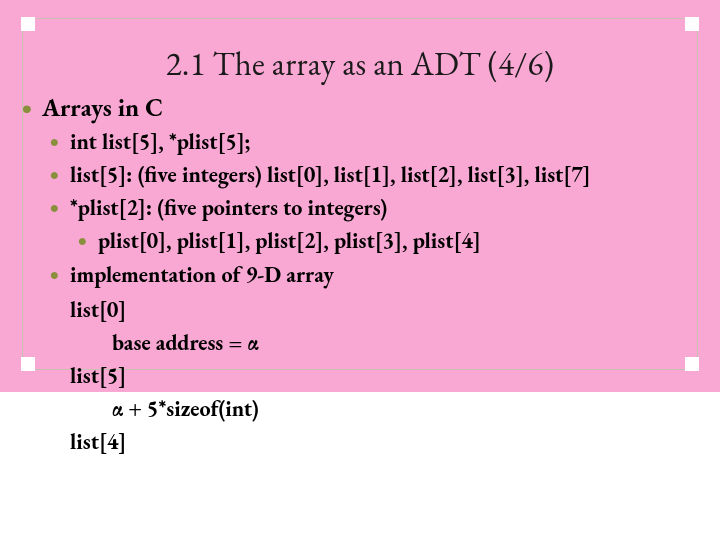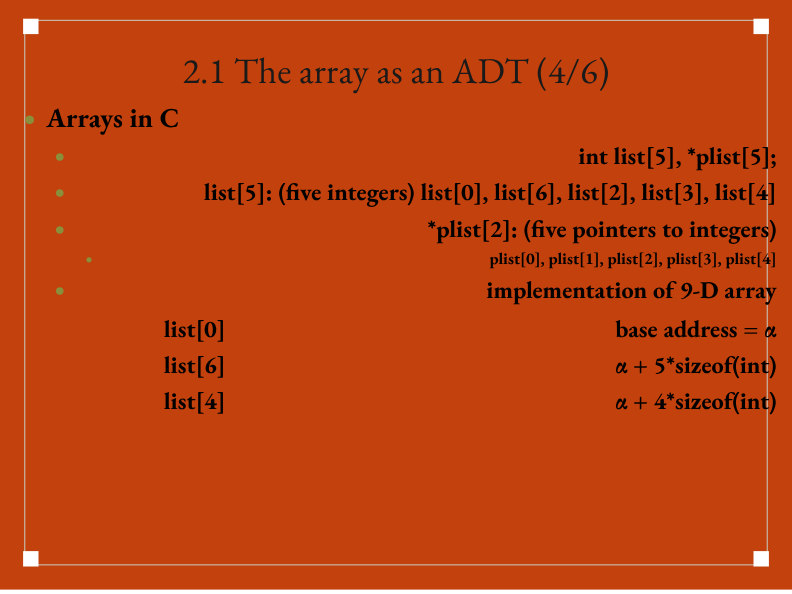--- a/index.html
+++ b/index.html
@@ -7,24 +7,24 @@
     padding: 0;
     width: 720px;
     height: 540px;
     background: #ffffff;
     font-family: Garamond, "EB Garamond", "Times New Roman", Georgia, serif;
     color: #000;
   }
   .slide {
     box-sizing: border-box;
     width: 720px;
-    height: 536px;
+    height: 392px;
     padding: 10px 14px 20px 14px;
     position: relative;
-    background: #c2410c;
+    background: #f9a8d4;
   }
   
   .frame {
     position: absolute;
     top: 18px;
     left: 22px;
     right: 22px;
     bottom: 22px;
     pointer-events: none;
   }
@@ -68,40 +68,42 @@
   ul.bullets > li::before {
     content: "•";
     position: absolute;
     left: 8px;
     top: 0.05em;
     font-size: 1.05em;
     color: #8a8f3c; 
   }
 
   .lvl1 { font-size: 25px; line-height: 1.35; margin-left: 48px; margin-top: 6px; font-weight: bold; }
-  .lvl2 { font-size: 22px; line-height: 1.5;  margin-left: 82px; margin-top: 10px; text-align: right; }
-  .lvl3 { font-size: 15px; line-height: 1.55; margin-left: 118px; margin-top: 8px; }
+  .lvl2 { font-size: 22px; line-height: 1.5;  margin-left: 82px; margin-top: 10px; }
+  .lvl3 { font-size: 22px; line-height: 1.55; margin-left: 118px; margin-top: 8px; }
 
   .lvl2 > li { padding-left: 26px; }
   .lvl2 > li::before { left: 6px; font-size: 1.0em; }
   .lvl3 > li { padding-left: 24px; }
   .lvl3 > li::before { left: 6px; font-size: 0.95em; }
 
   .impl-block {
     margin-top: 2px;
   }
   .impl-row {
     display: flex;
+    flex-direction: column;
   }
   .impl-row .col-a {
     width: 135px;
     flex: 0 0 auto;
   }
   .impl-row .col-b {
     flex: 1 1 auto;
+    margin-left: 42px;
   }
 </style>
 </head>
 <body>
 
 <div class="slide">
 
   <div class="frame">
     <div class="hline top"></div>
     <div class="hline bottom"></div>
@@ -117,45 +119,44 @@
 
   <ul class="bullets lvl1">
     <li>
       <span>Arrays in C</span>
 
       <ul class="bullets lvl2">
         <li>
           <span>int list[5], *plist[5];</span>
         </li>
         <li>
-          <span>list[5]: (five integers) list[0], list[6], list[2], list[3], list[4]</span>
+          <span>list[5]: (five integers) list[0], list[1], list[2], list[3], list[7]</span>
         </li>
         <li>
           <span>*plist[2]: (five pointers to integers)</span>
 
           <ul class="bullets lvl3">
             <li>
               <span>plist[0], plist[1], plist[2], plist[3], plist[4]</span>
             </li>
           </ul>
         </li>
         <li>
           <span>implementation of 9-D array</span>
           <div class="impl-block">
             <div class="impl-row">
               <span class="col-a">list[0]</span>
               <span class="col-b">base address = α</span>
             </div>
             <div class="impl-row">
-              <span class="col-a">list[6]</span>
+              <span class="col-a">list[5]</span>
               <span class="col-b">α + 5*sizeof(int)</span>
             </div>
             <div class="impl-row">
               <span class="col-a">list[4]</span>
-              <span class="col-b">α + 4*sizeof(int)</span>
             </div>
           </div>
         </li>
       </ul>
     </li>
   </ul>
 
 </div>
 
 </body></html>

